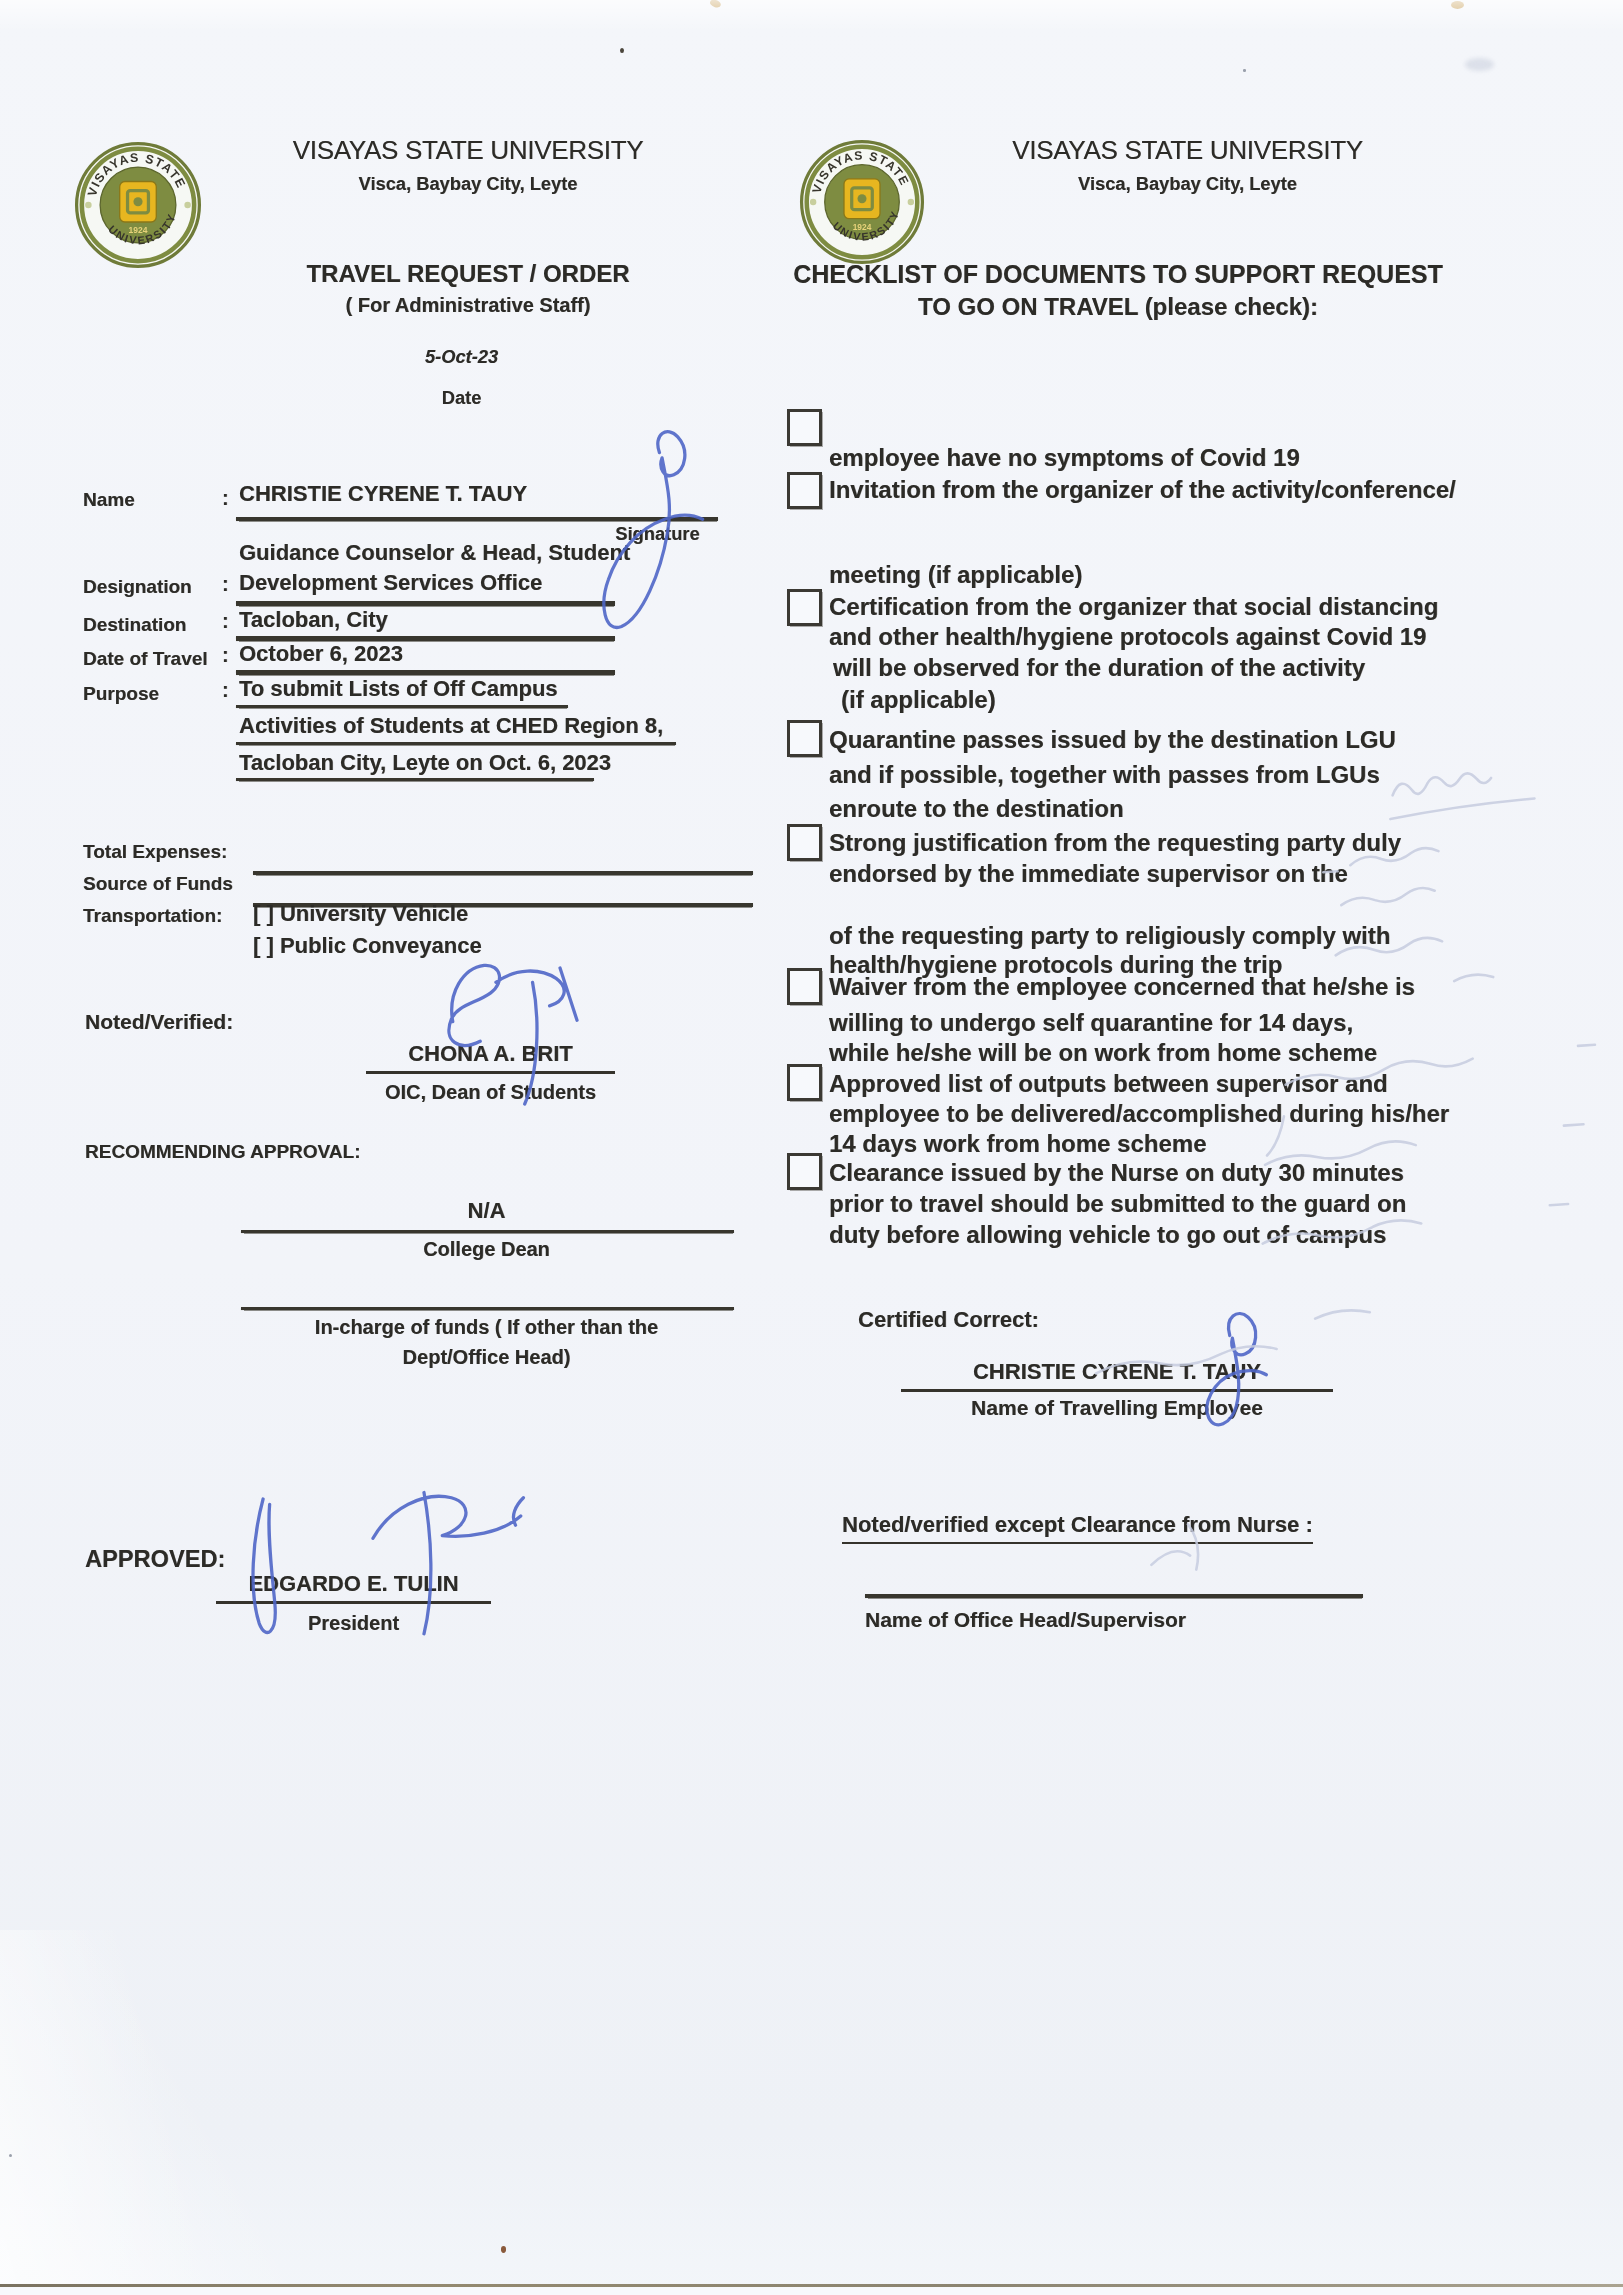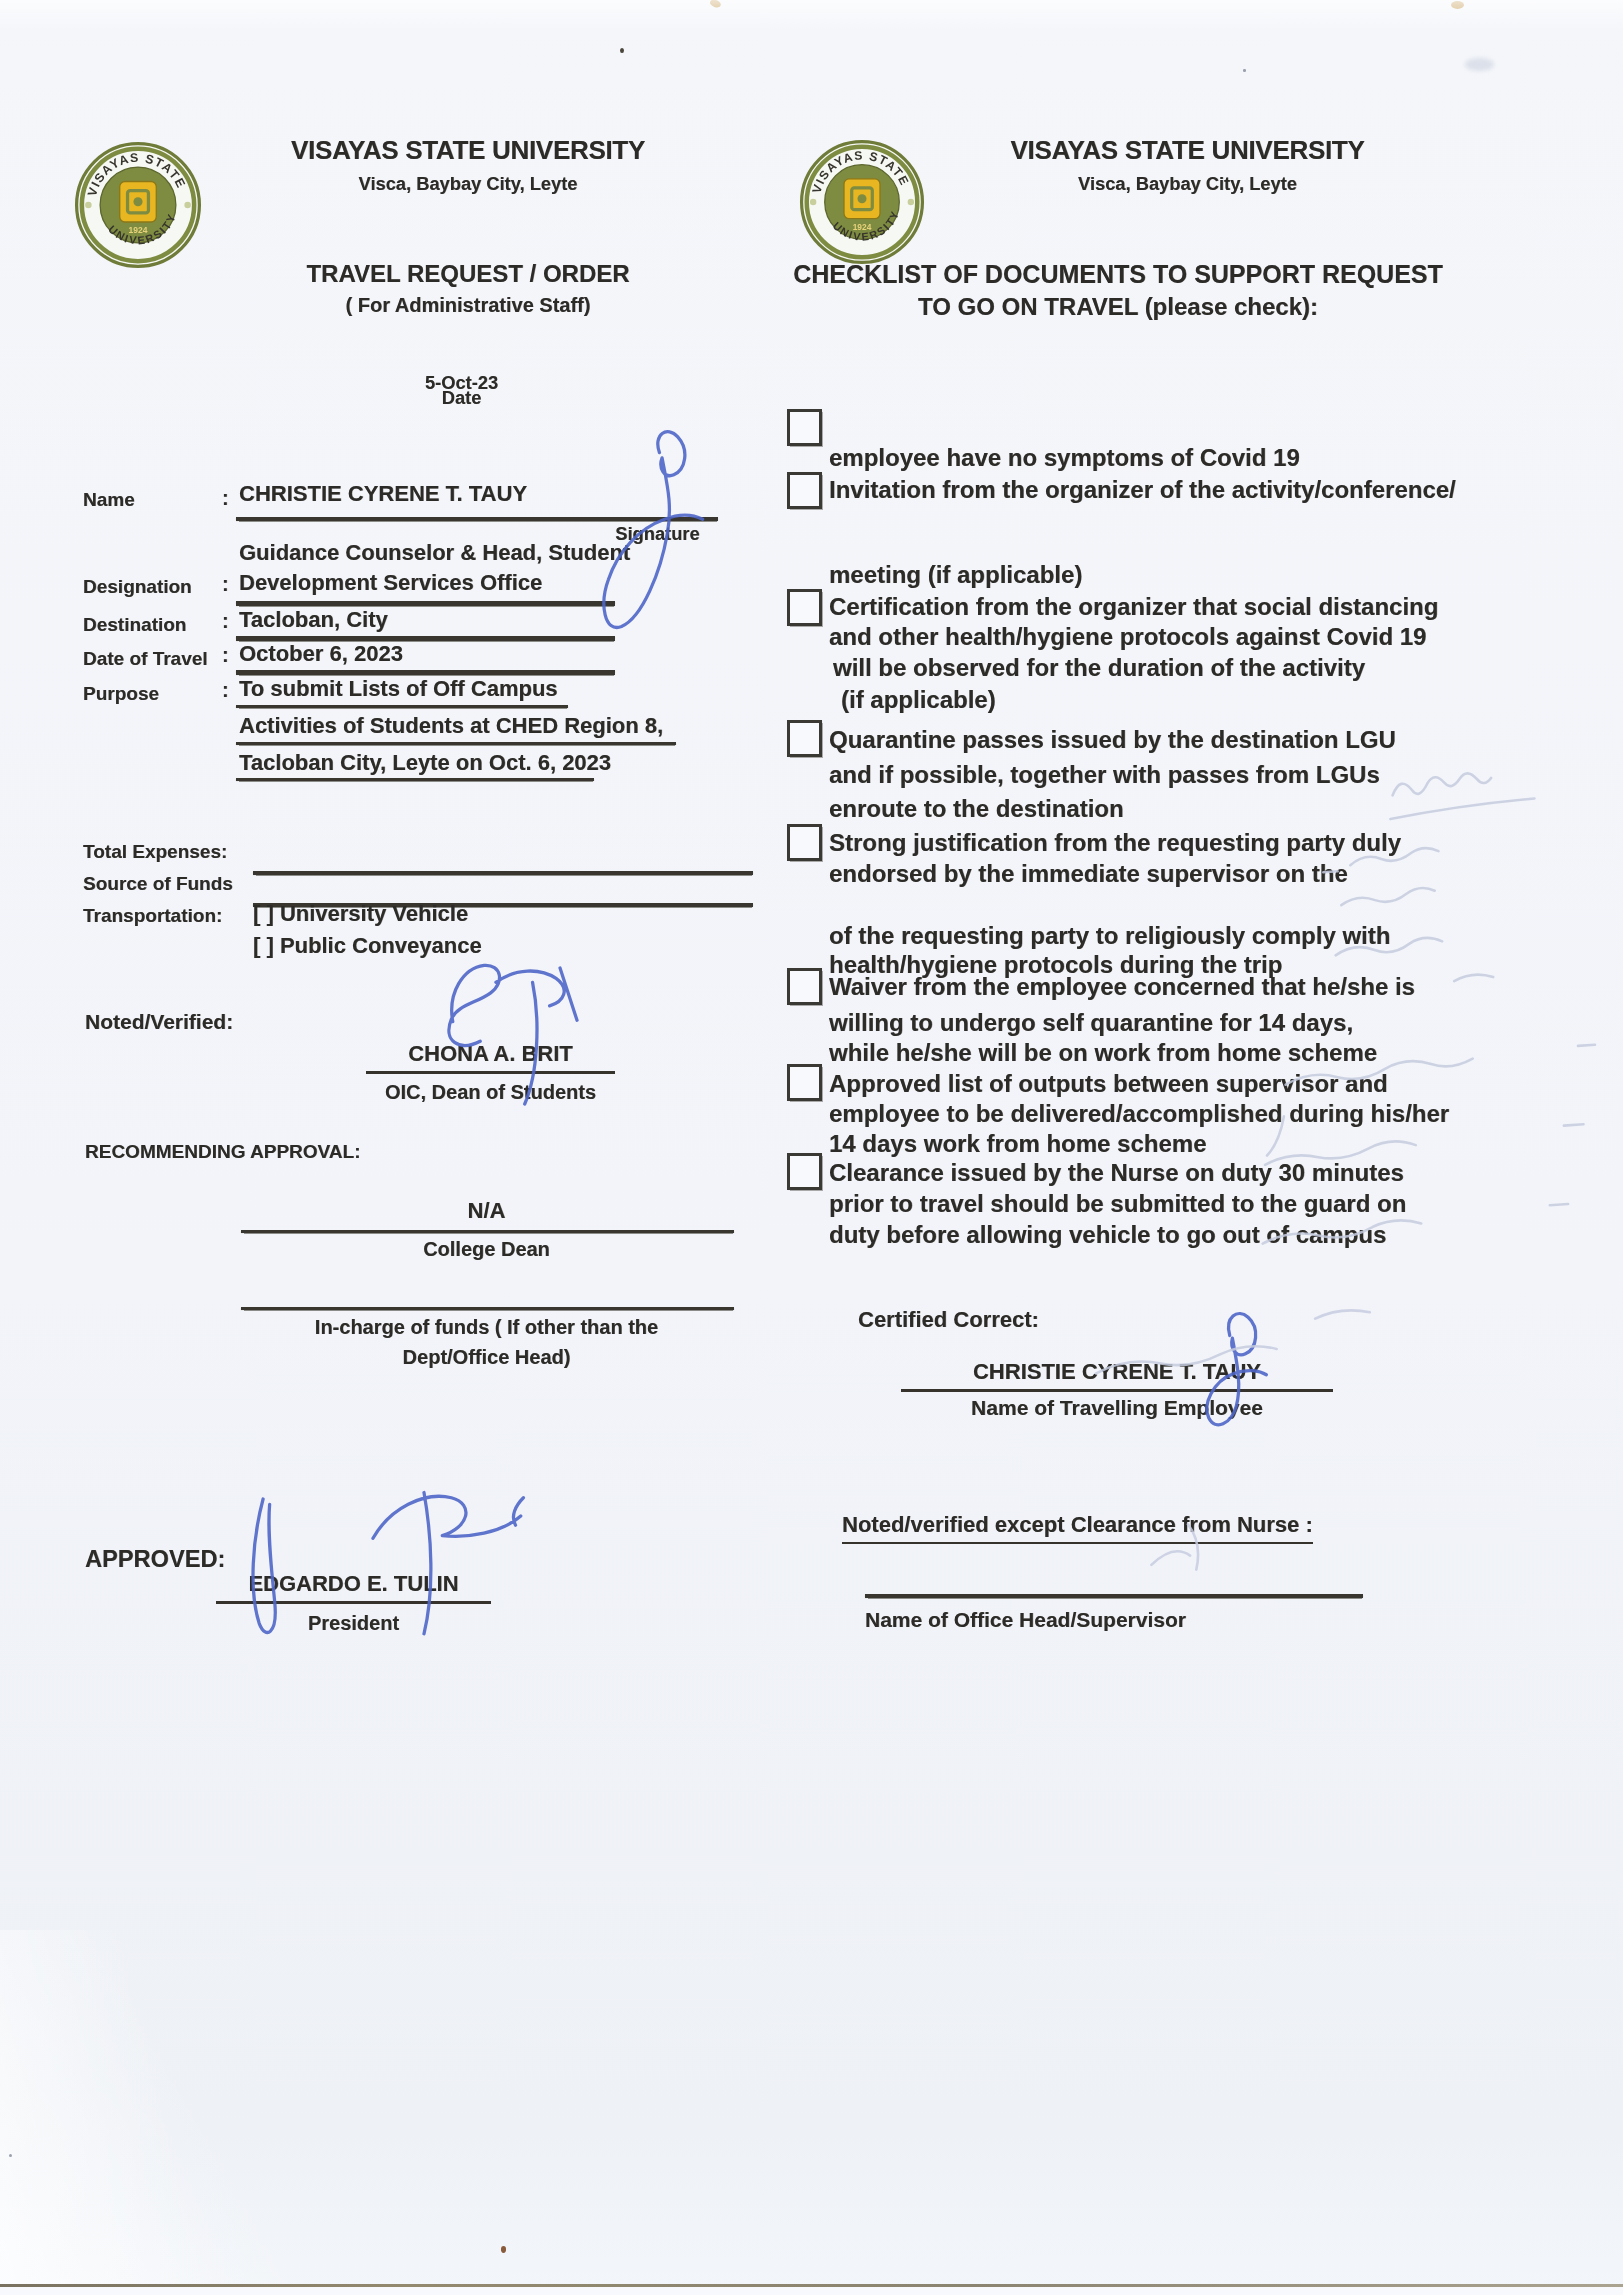--- a/index.html
+++ b/index.html
@@ -21,21 +21,21 @@
   }
   .page::after{ 
     content:"";position:absolute;left:0;top:0;width:100%;height:31px;
     background:linear-gradient(180deg,rgba(255,255,255,.7),rgba(255,255,255,0));
     pointer-events:none;
   }
   .abs{position:absolute;}
   .ink{text-shadow:0.4px 0.4px 0.5px rgba(55,52,45,.5);}
   .ctr{text-align:center;}
   .nw{white-space:nowrap;}
-  .h-univ{font-size:26px;font-weight:700;letter-spacing:-0.3px;}
+  .h-univ{font-size:26px;font-weight:400;letter-spacing:-0.3px;}
   .h-addr{font-size:18.3px;font-weight:600;}
   .h-title{font-size:24px;font-weight:700;}
   .h-sub{font-size:20px;font-weight:600;}
   .small{font-size:18.3px;font-weight:600;}
   .lbl{font-size:19px;font-weight:600;}
   .colon{font-size:19.6px;font-weight:700;}
   .val{font-size:22px;font-weight:700;}
   .valr{font-size:22px;font-weight:600;}
   .cl{font-size:24px;font-weight:600;}
   .sigline-name{font-size:22px;font-weight:700;border-bottom:3.3px solid #35332c;padding-bottom:3.9px;}
@@ -72,21 +72,21 @@
     <text x="98" y="141" text-anchor="middle" font-size="13" font-weight="700" fill="#e7d27a" font-family="Liberation Sans, sans-serif">1924</text>
     <circle cx="22" cy="98" r="5" fill="#c8cf9d"></circle>
     <circle cx="174" cy="98" r="5" fill="#c8cf9d"></circle>
   </svg>
 
   <div class="abs ctr ink h-univ" style="left:216px;top:135px;width:504px;">VISAYAS STATE UNIVERSITY</div>
   <div class="abs ctr ink h-addr" style="left:216px;top:173px;width:504px;">Visca, Baybay City, Leyte</div>
   <div class="abs ctr ink h-title" style="left:216px;top:260px;width:504px;">TRAVEL REQUEST / ORDER</div>
   <div class="abs ctr ink h-sub" style="left:216px;top:294px;width:504px;">( For Administrative Staff)</div>
 
-  <div class="abs ctr ink small" style="left:357px;top:372px;width:209px;">5-Oct-23</div>
+  <div class="abs ctr ink small" style="left:357px;top:346px;width:209px;font-style:italic;">5-Oct-23</div>
   <div class="abs ctr ink small" style="left:357px;top:387px;width:209px;">Date</div>
 
   <div class="abs ink lbl nw" style="left:83px;top:489px;">Name</div>
   <div class="abs ink colon" style="left:222px;top:487px;">:</div>
   <div class="abs ink val nw" style="left:239px;top:481px;">CHRISTIE CYRENE T. TAUY</div>
   <div class="abs rule" style="left:236px;top:517px;width:482px;height:3.9px;"></div>
   <div class="abs ctr ink small" style="left:589px;top:523px;width:137px;">Signature</div>
 
   <div class="abs ink valr nw" style="left:239px;top:540px;">Guidance Counselor &amp; Head, Student</div>
   <div class="abs ink lbl nw" style="left:83px;top:576px;">Designation</div>

